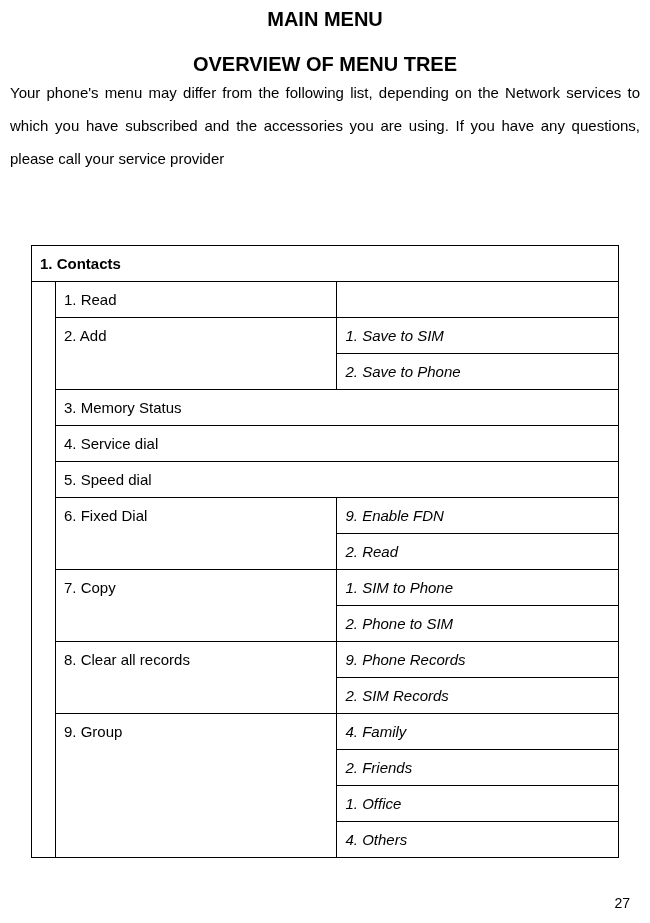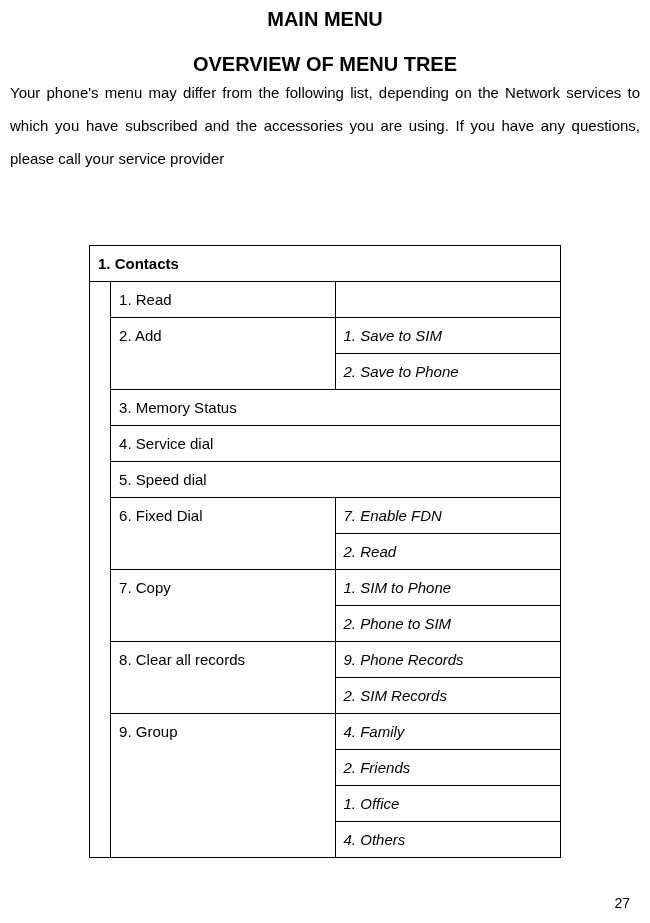--- a/index.html
+++ b/index.html
@@ -1,21 +1,21 @@
 <!DOCTYPE html>
 <html><head>
   <meta charset="utf-8">
   <style>
     * { margin: 0; padding: 0; box-sizing: border-box; }
     html, body { width: 650px; background: #fff; color: #000; font-family: Arial, Helvetica, sans-serif; }
     body { padding: 0 10px 40px 10px; position: relative; min-height: 923px; }
     .title { font-size: 20px; font-weight: bold; text-align: center; margin-top: 8px; }
     .subtitle { font-size: 20px; font-weight: bold; text-align: center; margin-top: 22px; }
     .intro { font-size: 15px; line-height: 2.2; text-align: justify; text-justify: inter-word; }
-    .menu-table { margin: 70px auto 0 auto; width: 472px; border-collapse: collapse; }
+    .menu-table { margin: 70px auto 0 auto; width: 588px; border-collapse: collapse; }
     .menu-table td { border: 1px solid #000; padding: 9px 8px; font-size: 15px; vertical-align: top; }
     .menu-table .indent { width: 22px; border-top: 1px solid #000; border-bottom: 1px solid #000; border-left: 1px solid #000; border-right: none; }
     .menu-table .hdr { font-weight: bold; }
     .col-left { width: 258px; }
     .col-right { width: 258px; font-style: italic; }
     .page-num { position: absolute; bottom: 12px; right: 20px; font-size: 14px; }
   </style>
 </head>
 <body>
 
@@ -48,21 +48,21 @@
   </tr>
   <tr>
     <td colspan="2">4. Service dial</td>
   </tr>
   <tr>
     <td colspan="2">5. Speed dial</td>
   </tr>
 
   <tr>
     <td class="col-left" rowspan="2">6. Fixed Dial</td>
-    <td class="col-right">7. Enable FDN</td>
+    <td class="col-right">9. Enable FDN</td>
   </tr>
   <tr>
     <td class="col-right">2. Read</td>
   </tr>
 
   <tr>
     <td class="col-left" rowspan="2">7. Copy</td>
     <td class="col-right">1. SIM to Phone</td>
   </tr>
   <tr>

